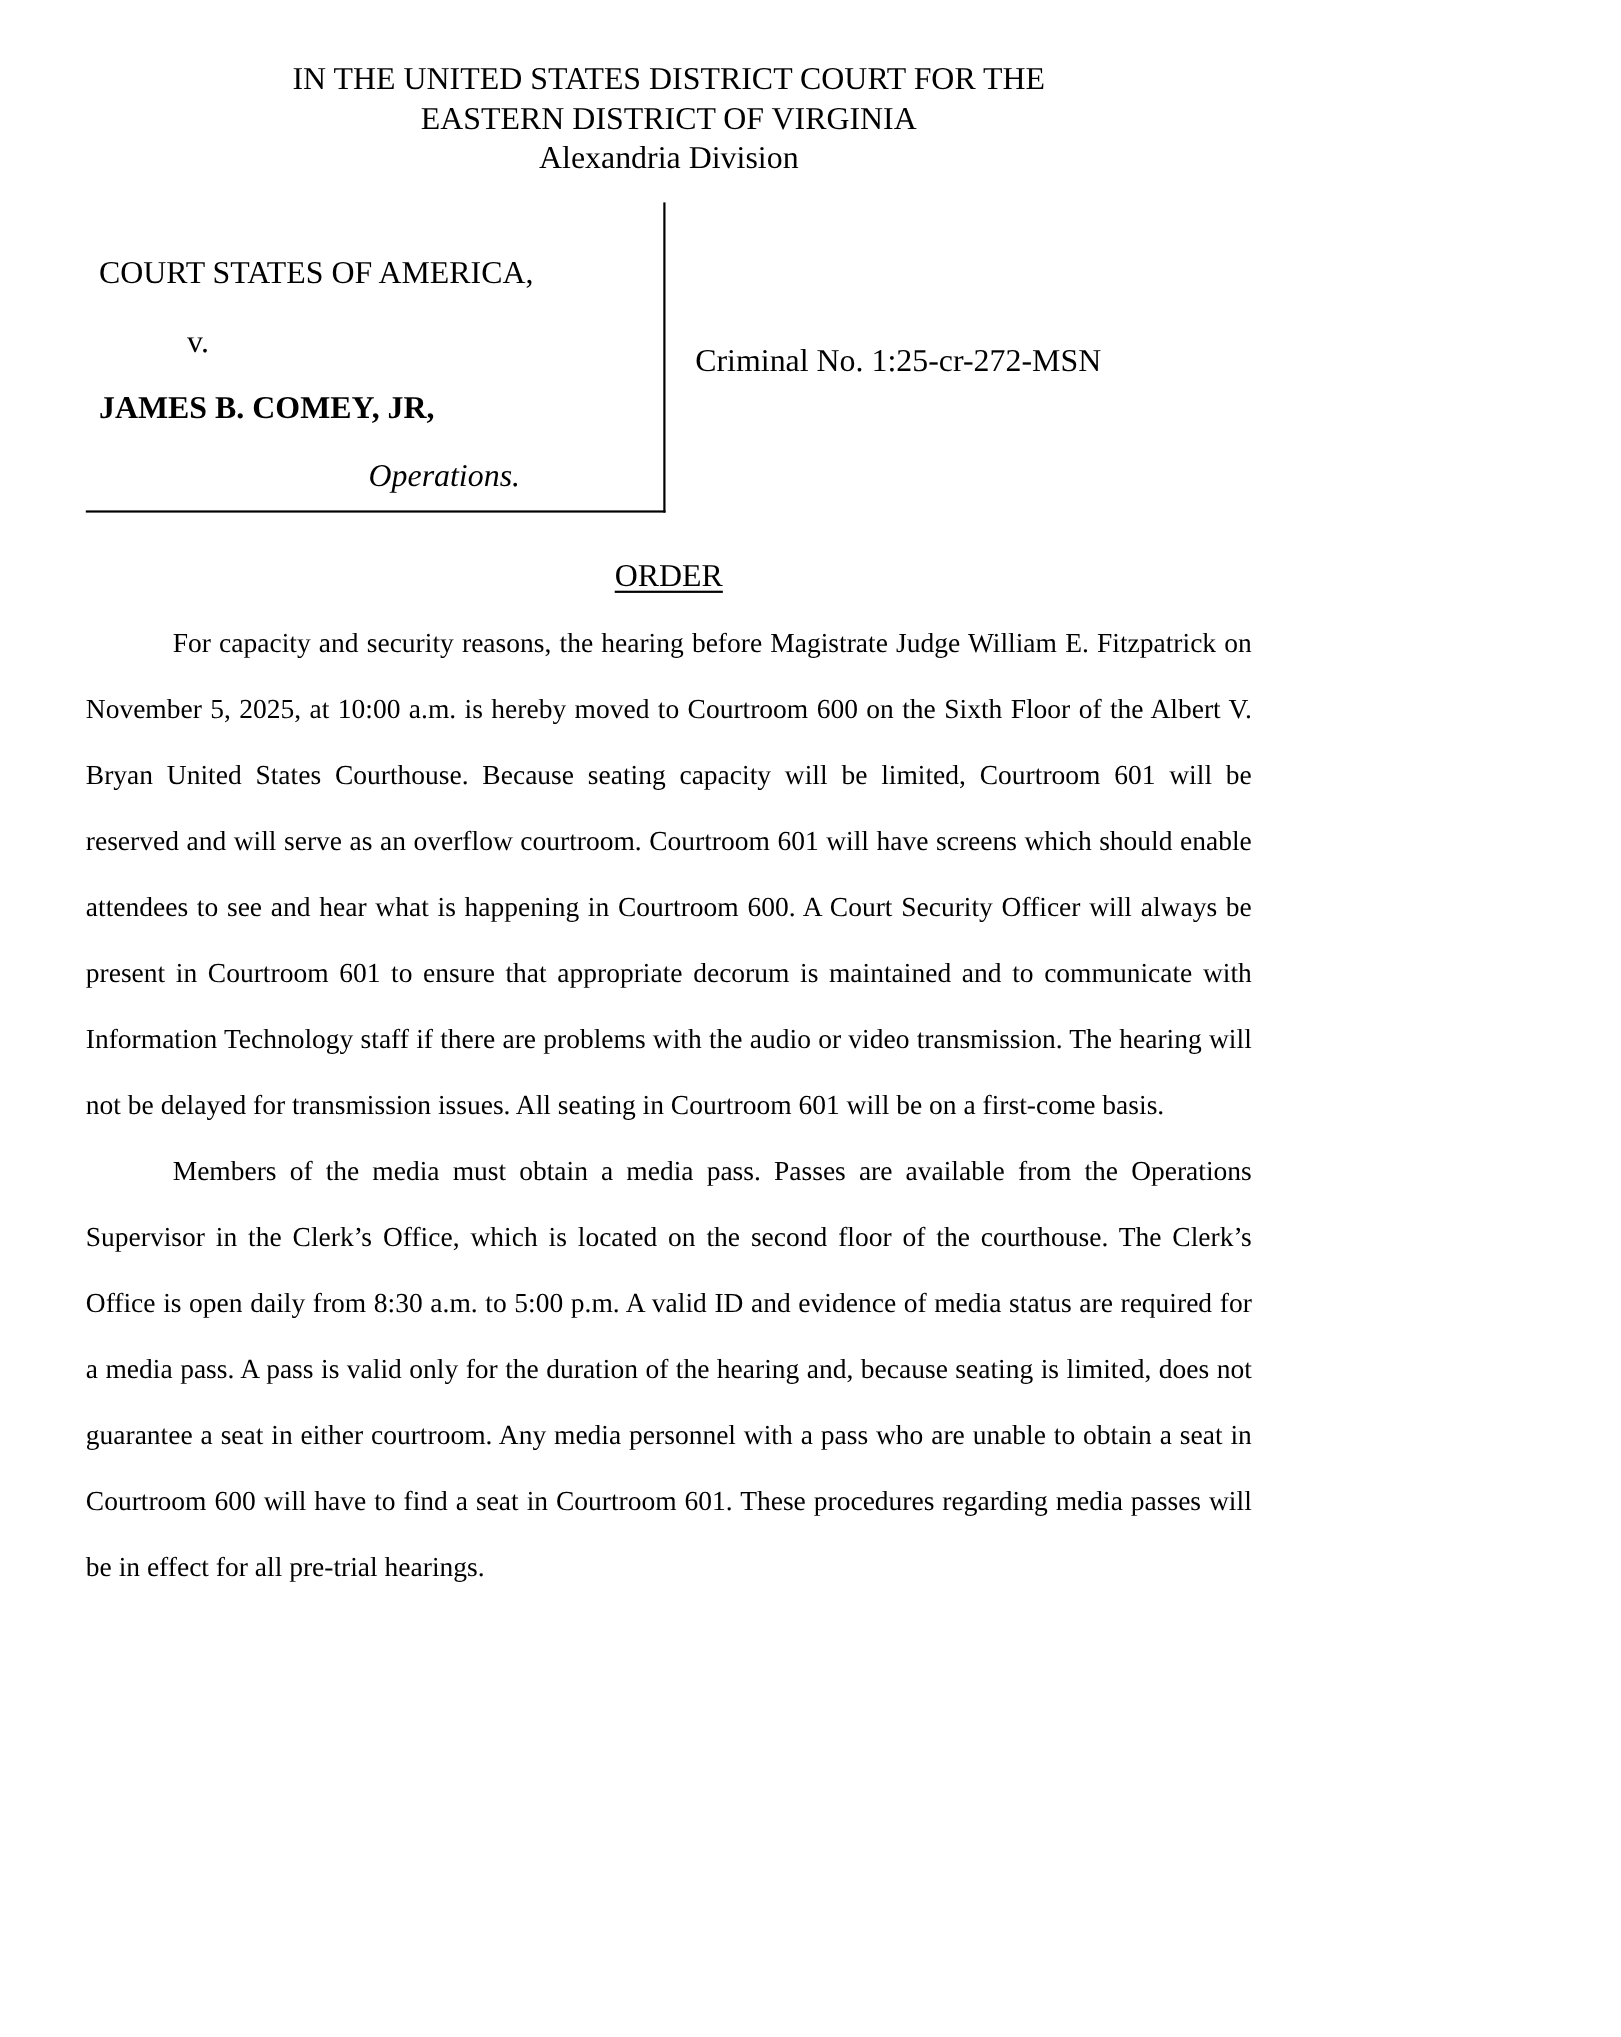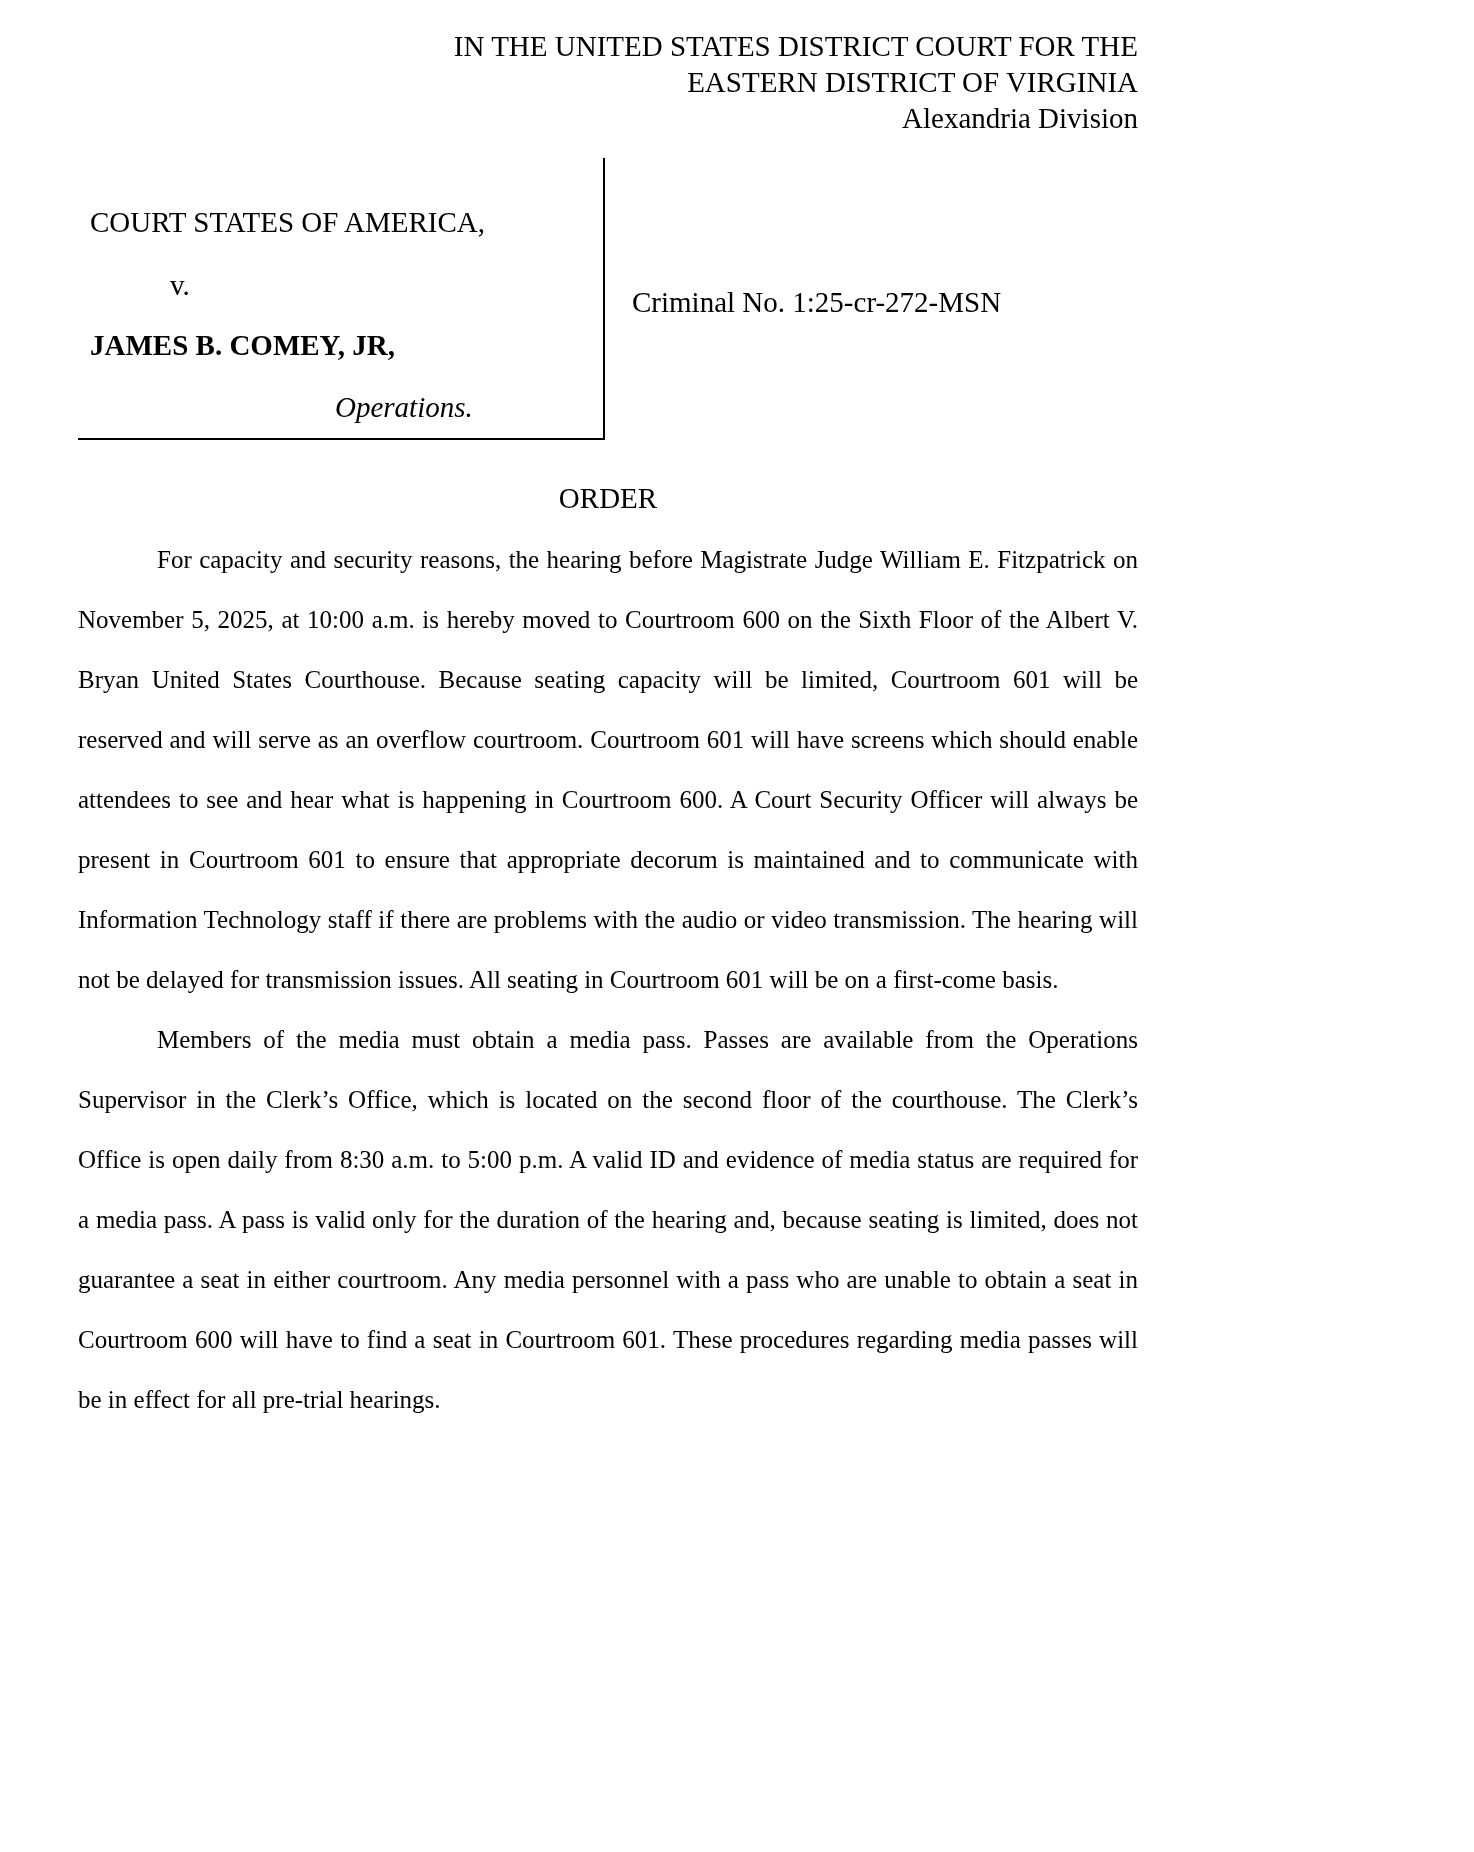--- a/index.html
+++ b/index.html
@@ -17,22 +17,22 @@
     overflow: hidden;
   }
   .content {
     position: absolute;
     left: 78px;
     top: 0;
     width: 1060px;
   }
   
   .court-header {
-    padding-top: 28px;
-    text-align: right;
+    padding-top: 54px;
+    text-align: center;
     font-size: 29px;
     line-height: 36px;
   }
   .court-header div {
     margin: 0;
   }
   
   .caption {
     position: relative;
     margin-top: 22px;
@@ -74,20 +74,21 @@
     top: 126px;
   }
   
   .order-title {
     margin-top: 38px;
     text-align: center;
     font-size: 29px;
     line-height: 36px;
   }
   .order-title span {
+    text-decoration: underline;
     text-underline-offset: 4px;
     margin-top: 12px;
   }
   
   .body-text {
     margin-top: 14px;
     font-size: 25px;
     line-height: 60px;
     text-align: justify;
   }

